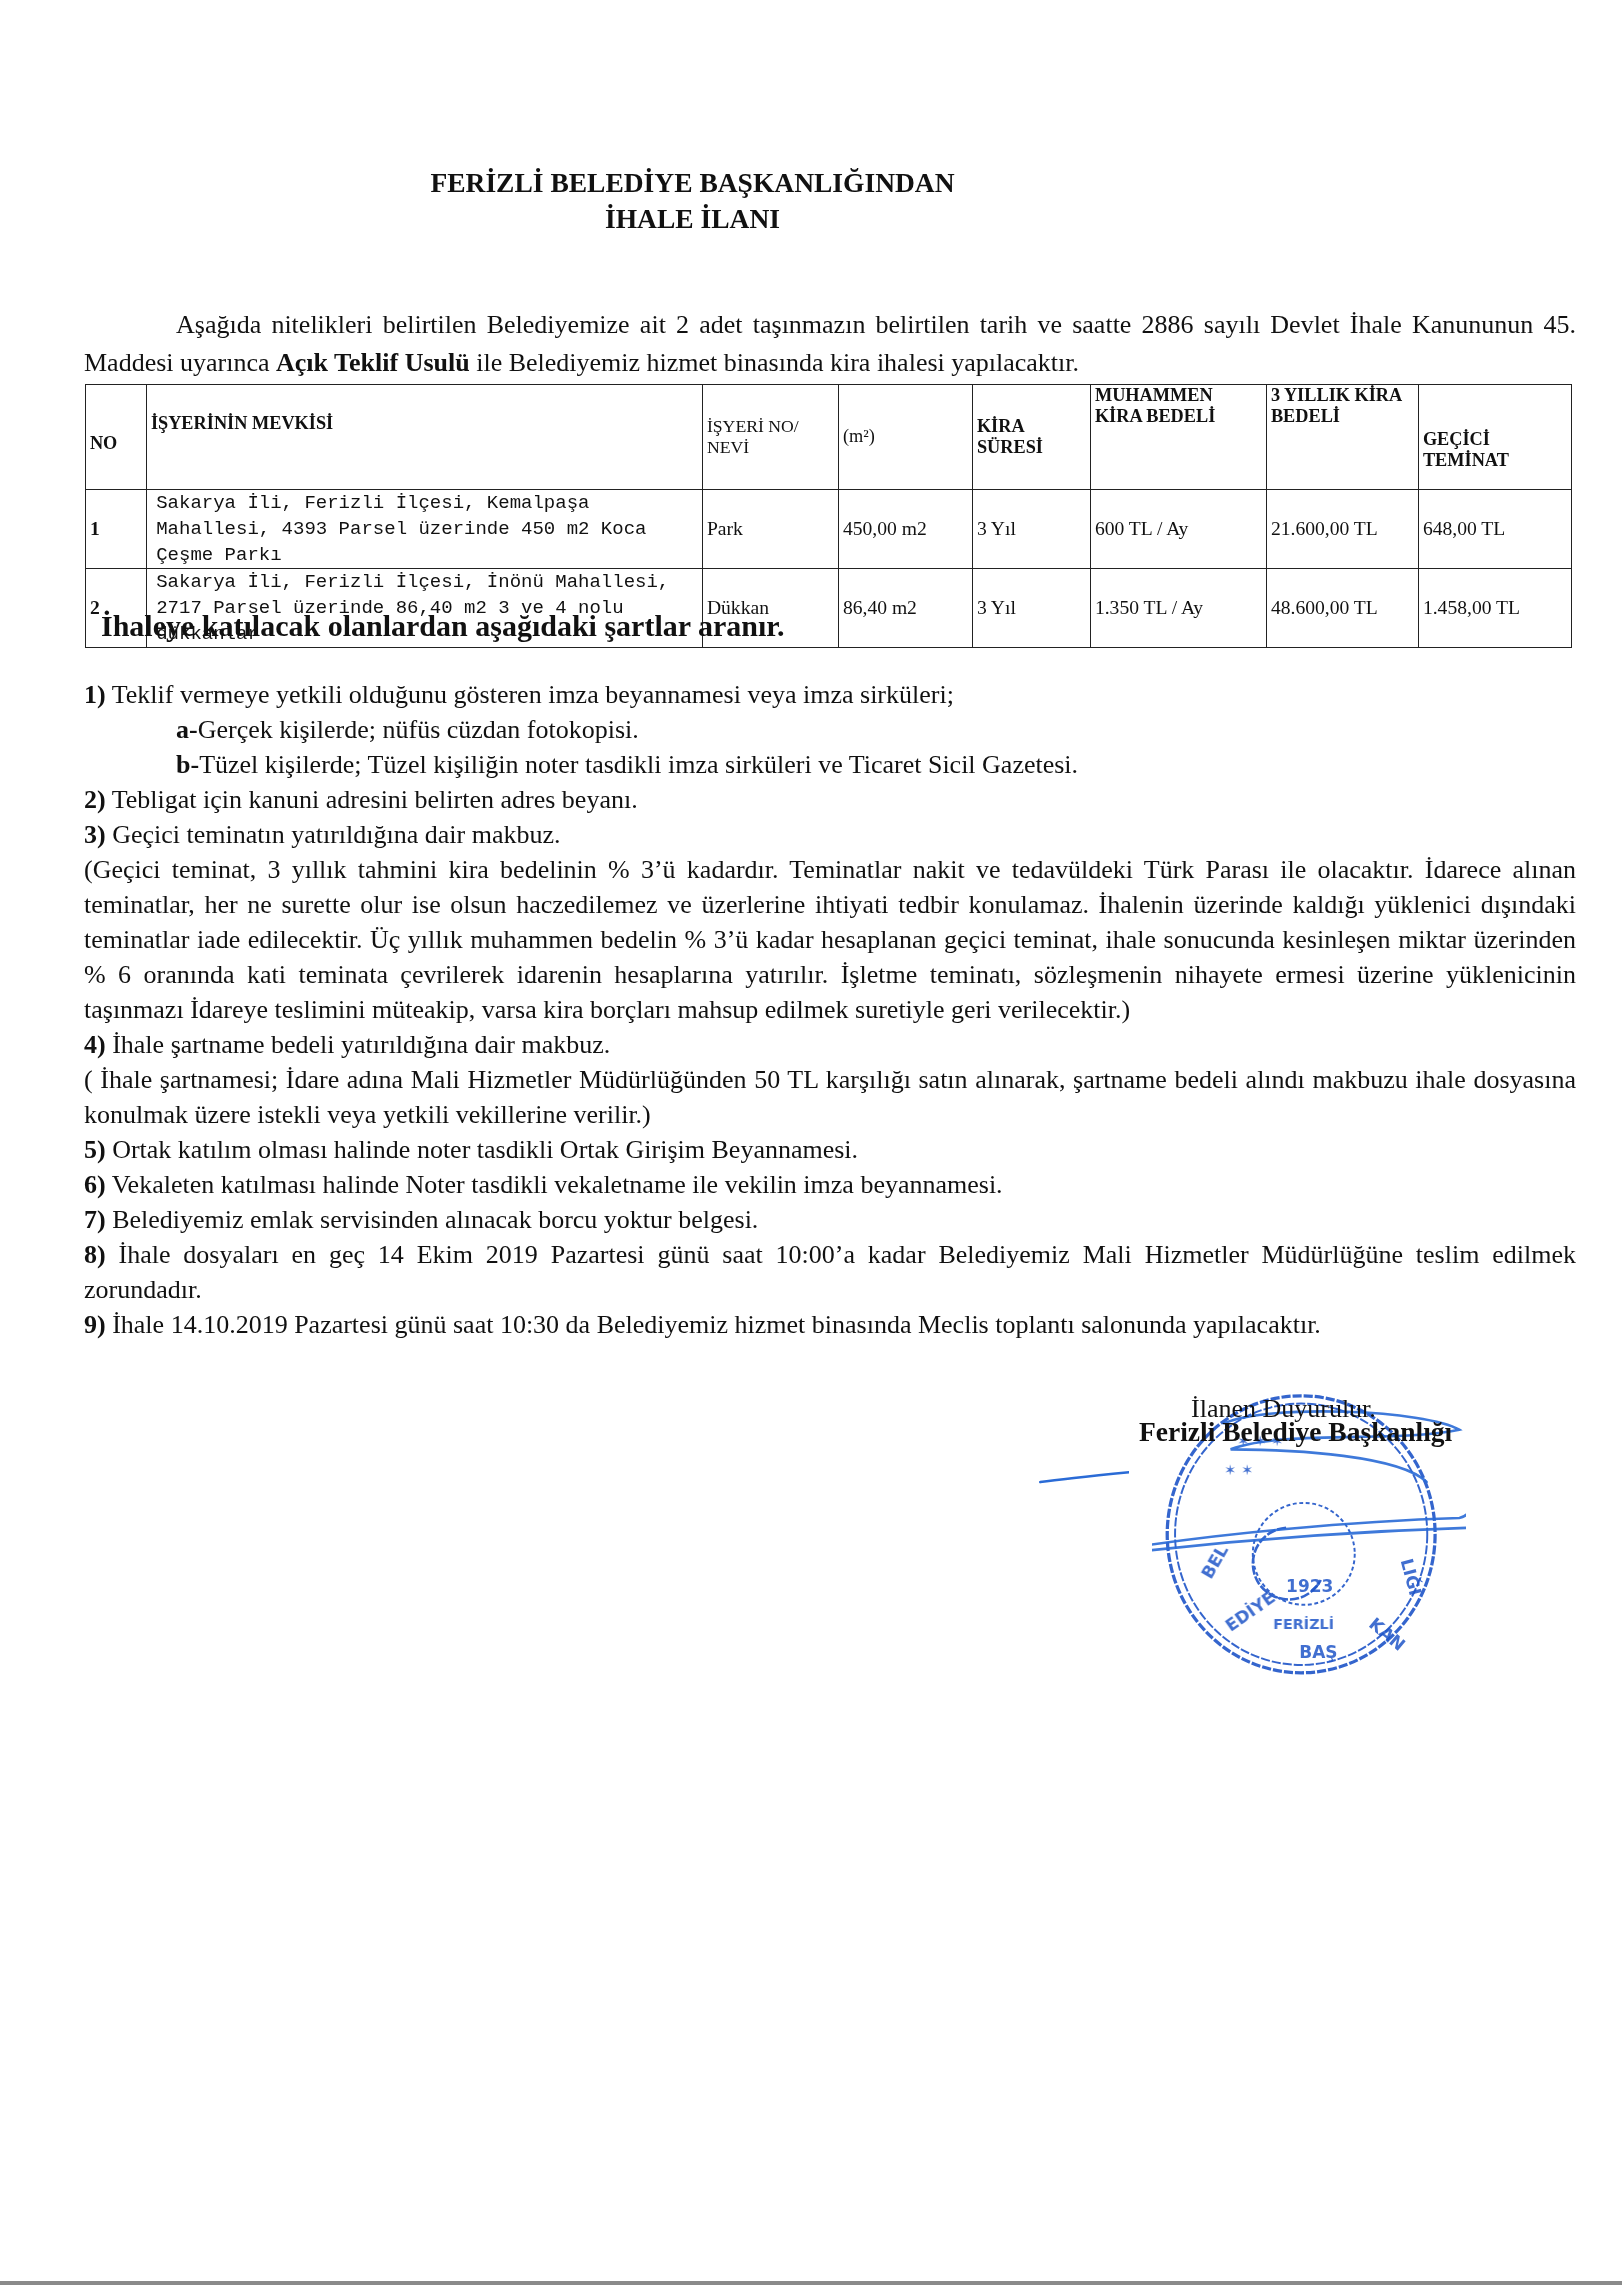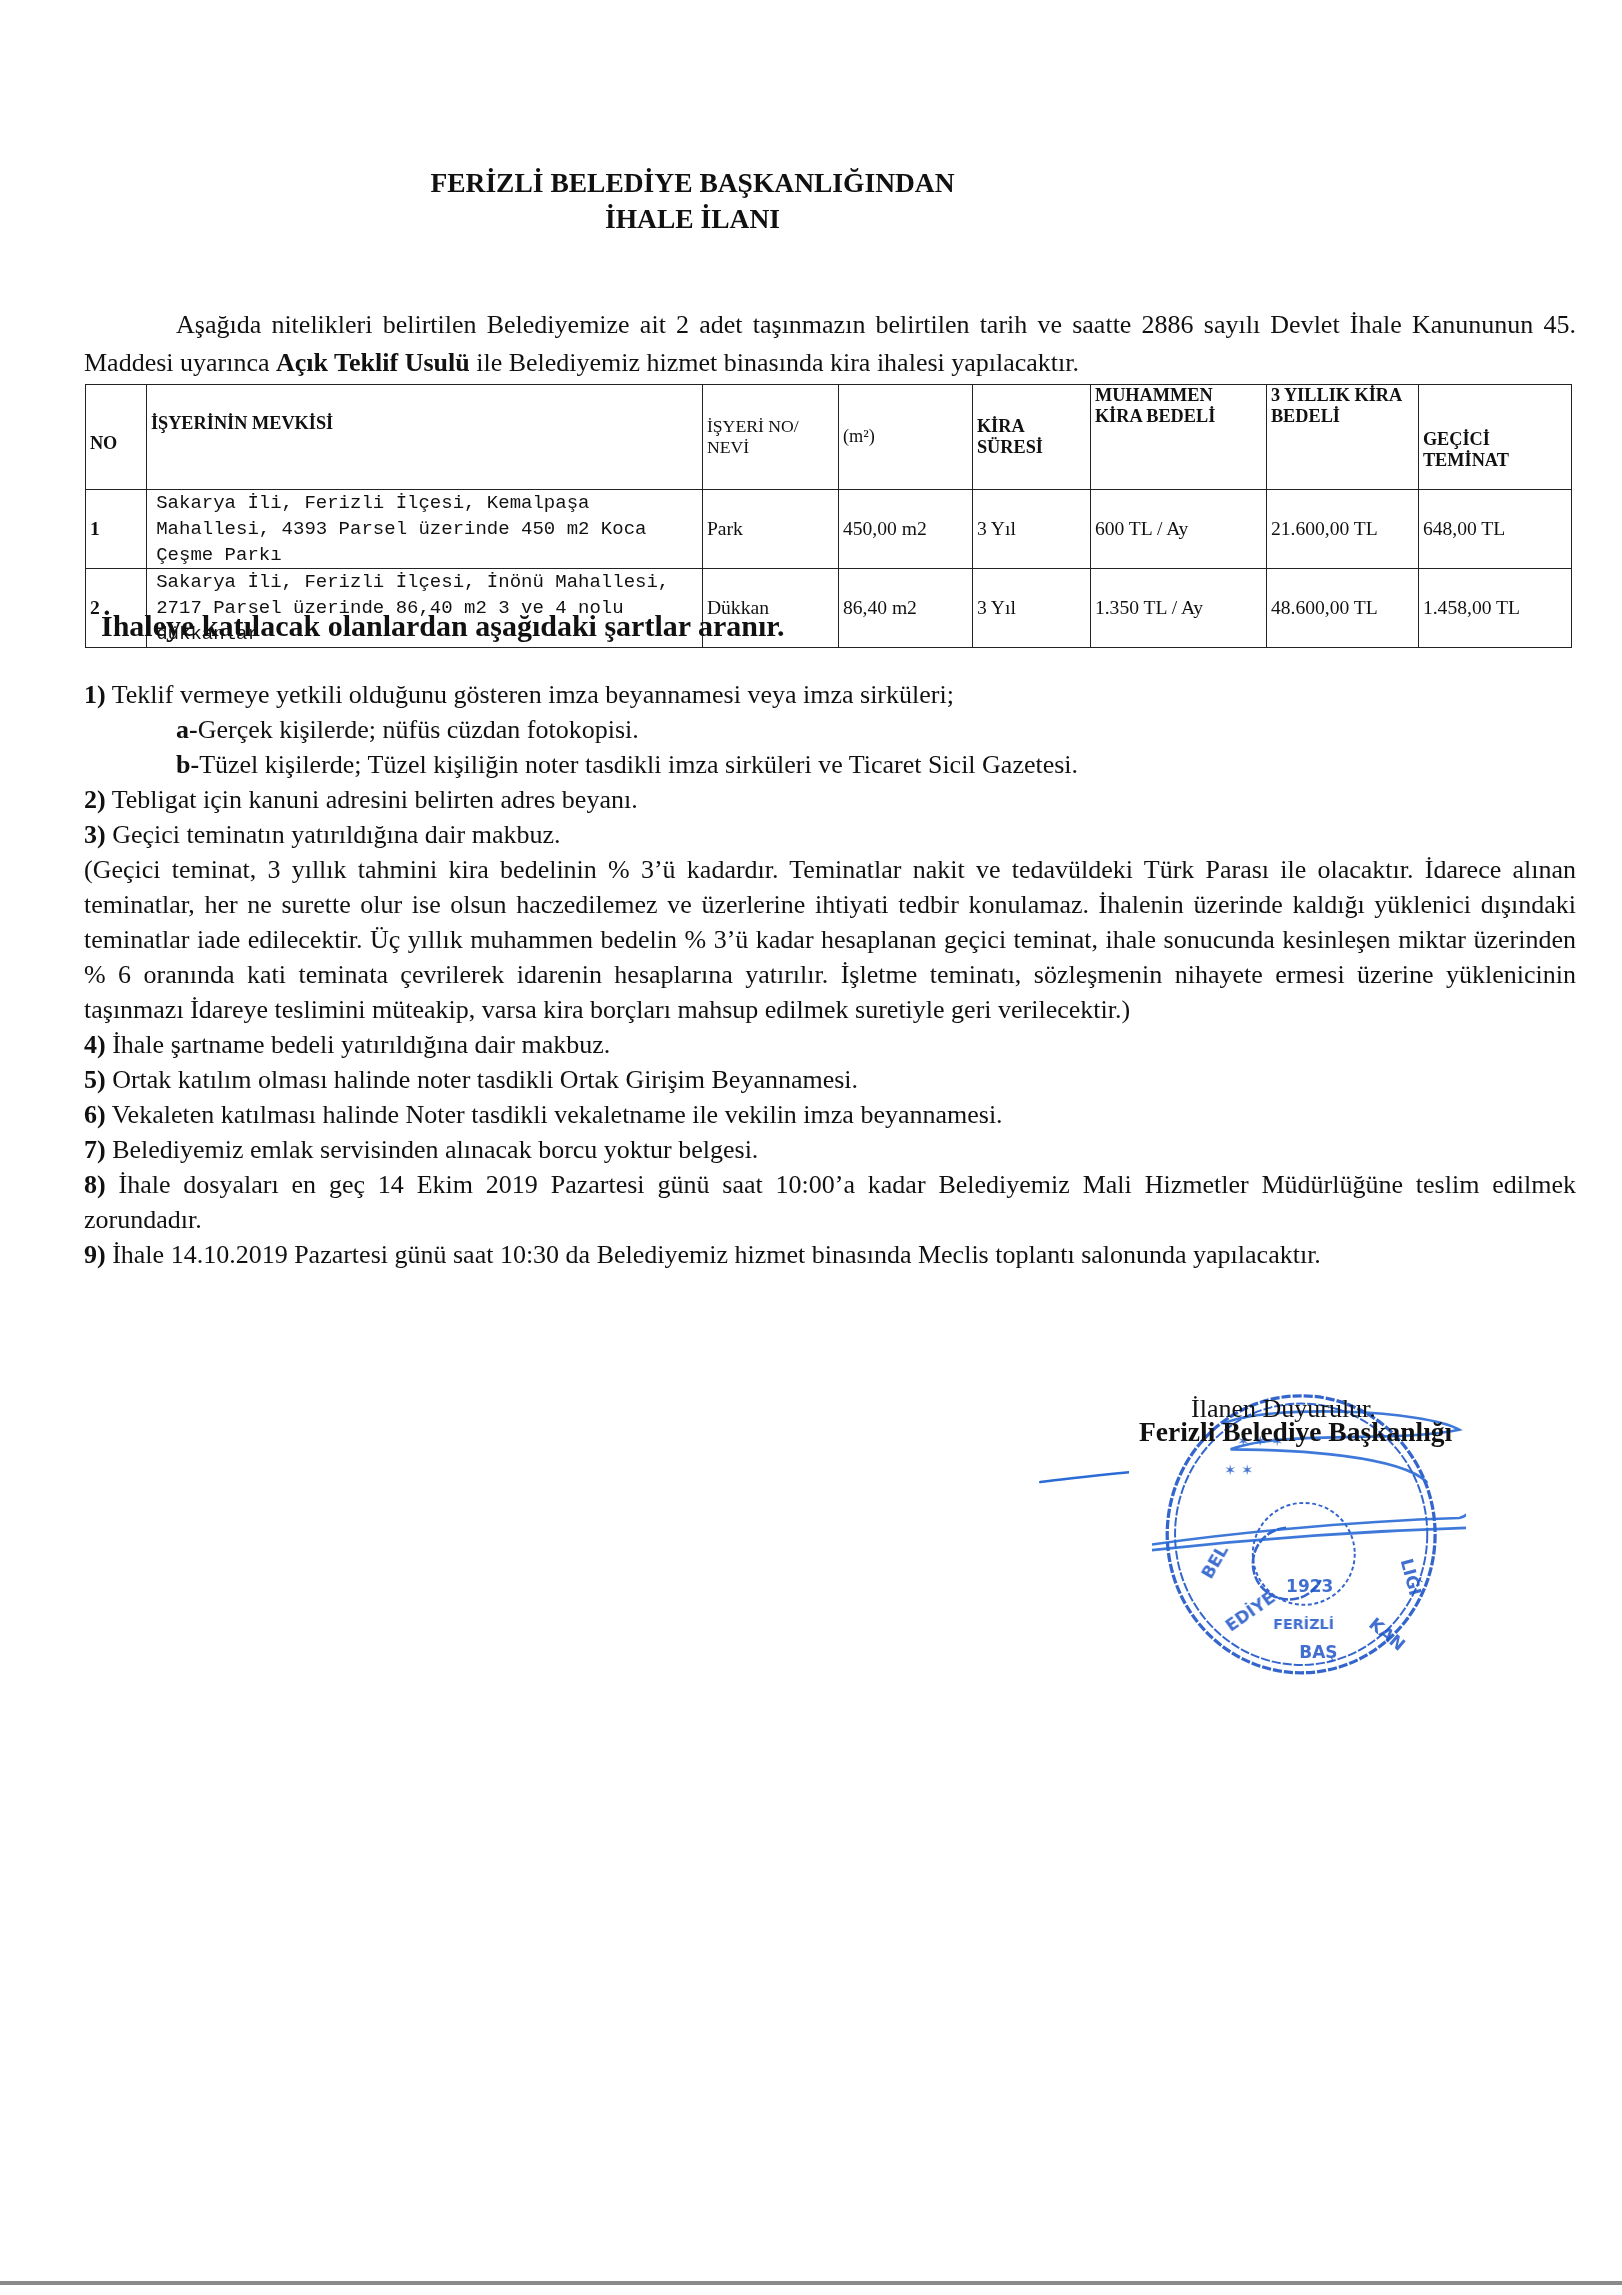--- a/index.html
+++ b/index.html
@@ -99,20 +99,21 @@
 <div class="abs section-heading">İhaleye katılacak olanlardan aşağıdaki şartlar aranır.</div>
 
 <div class="abs conditions">
   <p><b>1)</b><span> Teklif vermeye yetkili olduğunu gösteren imza beyannamesi veya imza sirküleri;</span></p>
   <p class="sub"><b>a-</b><span>Gerçek kişilerde; nüfüs cüzdan fotokopisi.</span></p>
   <p class="sub"><b>b-</b><span>Tüzel kişilerde; Tüzel kişiliğin noter tasdikli imza sirküleri ve Ticaret Sicil Gazetesi.</span></p>
   <p><b>2)</b><span> Tebligat için kanuni adresini belirten adres beyanı.</span></p>
   <p><b>3)</b><span> Geçici teminatın yatırıldığına dair makbuz.</span></p>
   <p><span>(Geçici teminat, 3 yıllık tahmini kira bedelinin % 3’ü kadardır. Teminatlar nakit ve tedavüldeki Türk Parası ile olacaktır. İdarece alınan teminatlar, her ne surette olur ise olsun haczedilemez ve üzerlerine ihtiyati tedbir konulamaz. İhalenin üzerinde kaldığı yüklenici dışındaki teminatlar iade edilecektir. Üç yıllık muhammen bedelin % 3’ü kadar hesaplanan geçici teminat, ihale sonucunda kesinleşen miktar üzerinden % 6 oranında kati teminata çevrilerek idarenin hesaplarına yatırılır. İşletme teminatı, sözleşmenin nihayete ermesi üzerine yüklenicinin taşınmazı İdareye teslimini müteakip, varsa kira borçları mahsup edilmek suretiyle geri verilecektir.)</span></p>
   <p><b>4)</b><span> İhale şartname bedeli yatırıldığına dair makbuz.</span></p>
+  <p><span>( İhale şartnamesi; İdare adına Mali Hizmetler Müdürlüğünden 50 TL karşılığı satın alınarak, şartname bedeli alındı makbuzu ihale dosyasına konulmak üzere istekli veya yetkili vekillerine verilir.)</span></p>
   <p><b>5)</b><span> Ortak katılım olması halinde noter tasdikli Ortak Girişim Beyannamesi.</span></p>
   <p><b>6)</b><span> Vekaleten katılması halinde Noter tasdikli vekaletname ile vekilin imza beyannamesi.</span></p>
   <p><b>7)</b><span> Belediyemiz emlak servisinden alınacak borcu yoktur belgesi.</span></p>
   <p><b>8)</b><span> İhale dosyaları en geç 14 Ekim 2019 Pazartesi günü saat 10:00’a kadar Belediyemiz Mali Hizmetler Müdürlüğüne teslim edilmek zorundadır.</span></p>
   <p><b>9)</b><span> İhale 14.10.2019 Pazartesi günü saat 10:30 da Belediyemiz hizmet binasında Meclis toplantı salonunda yapılacaktır.</span></p>
 </div>
 
 <svg class="abs stamp" viewBox="0 0 480 450">
   <g fill="none" stroke="#1f55c8" stroke-width="5" stroke-dasharray="14 3" opacity="0.9">
     <ellipse cx="228" cy="230" rx="205" ry="212"></ellipse>

